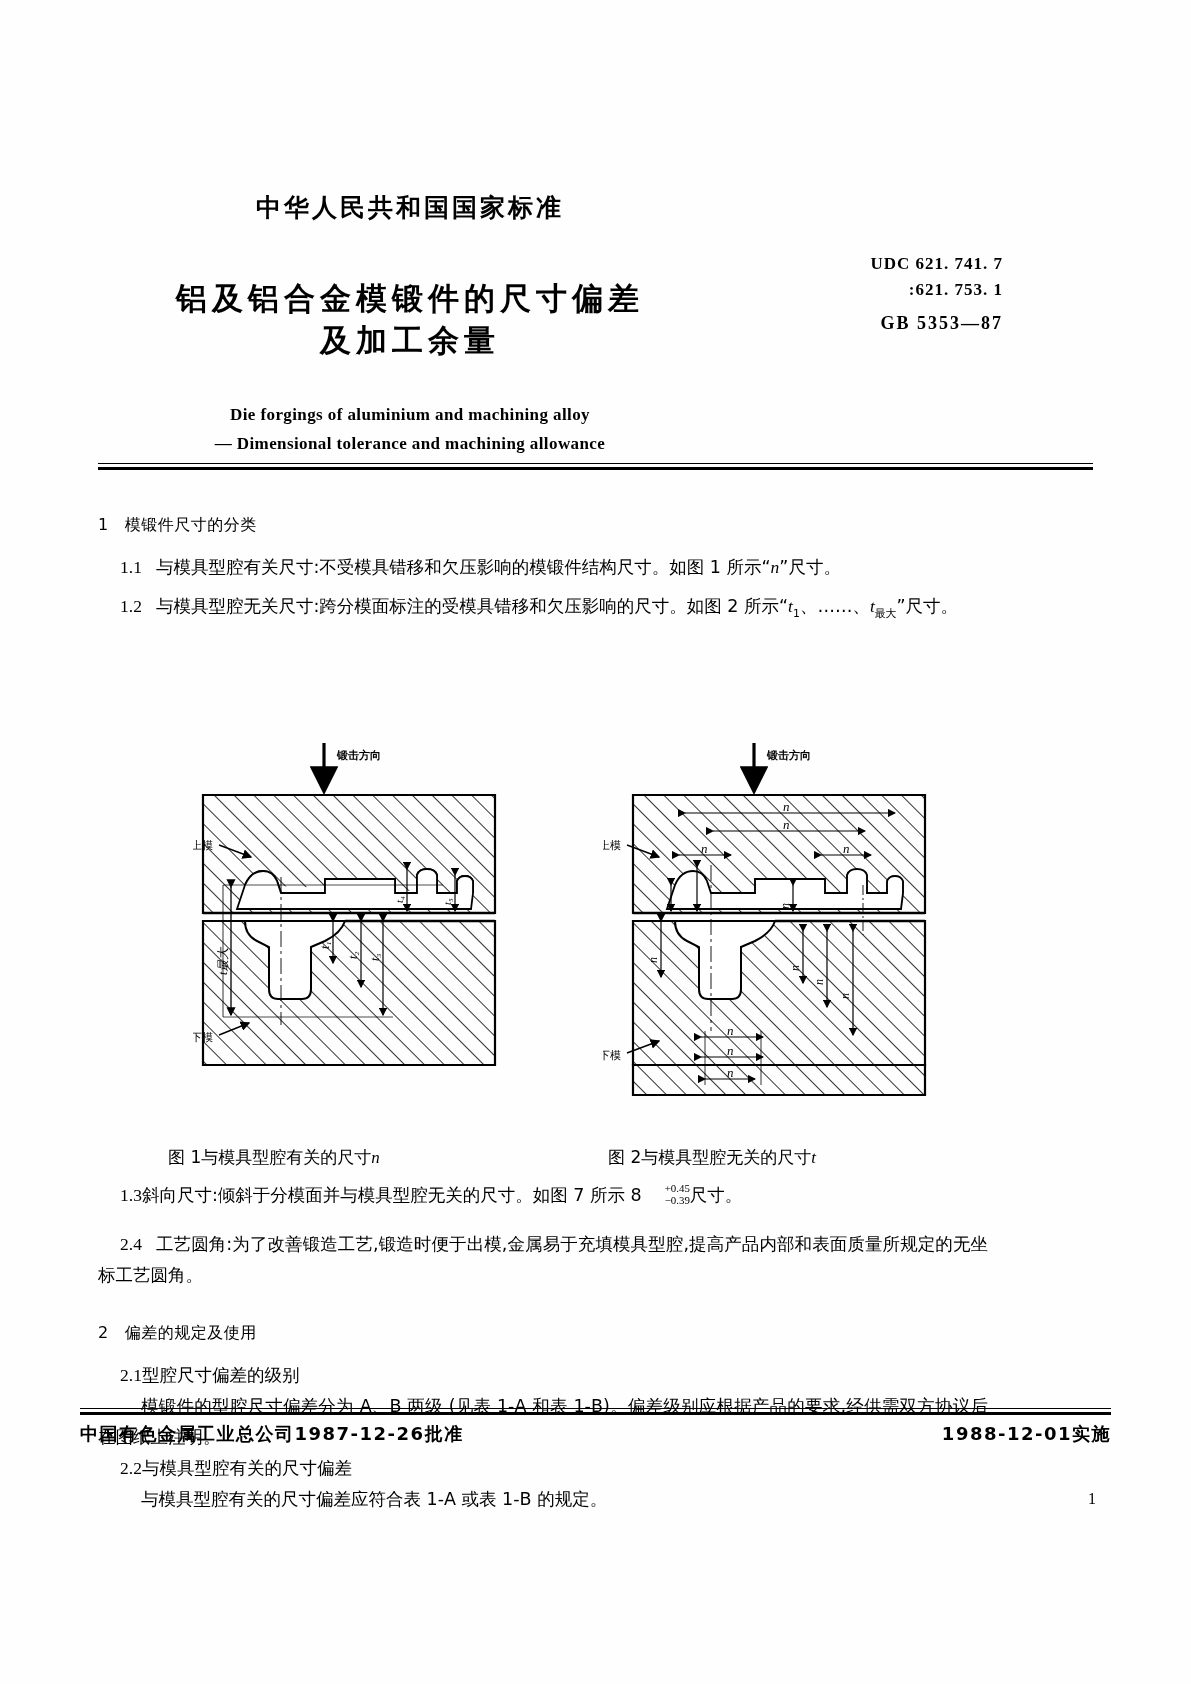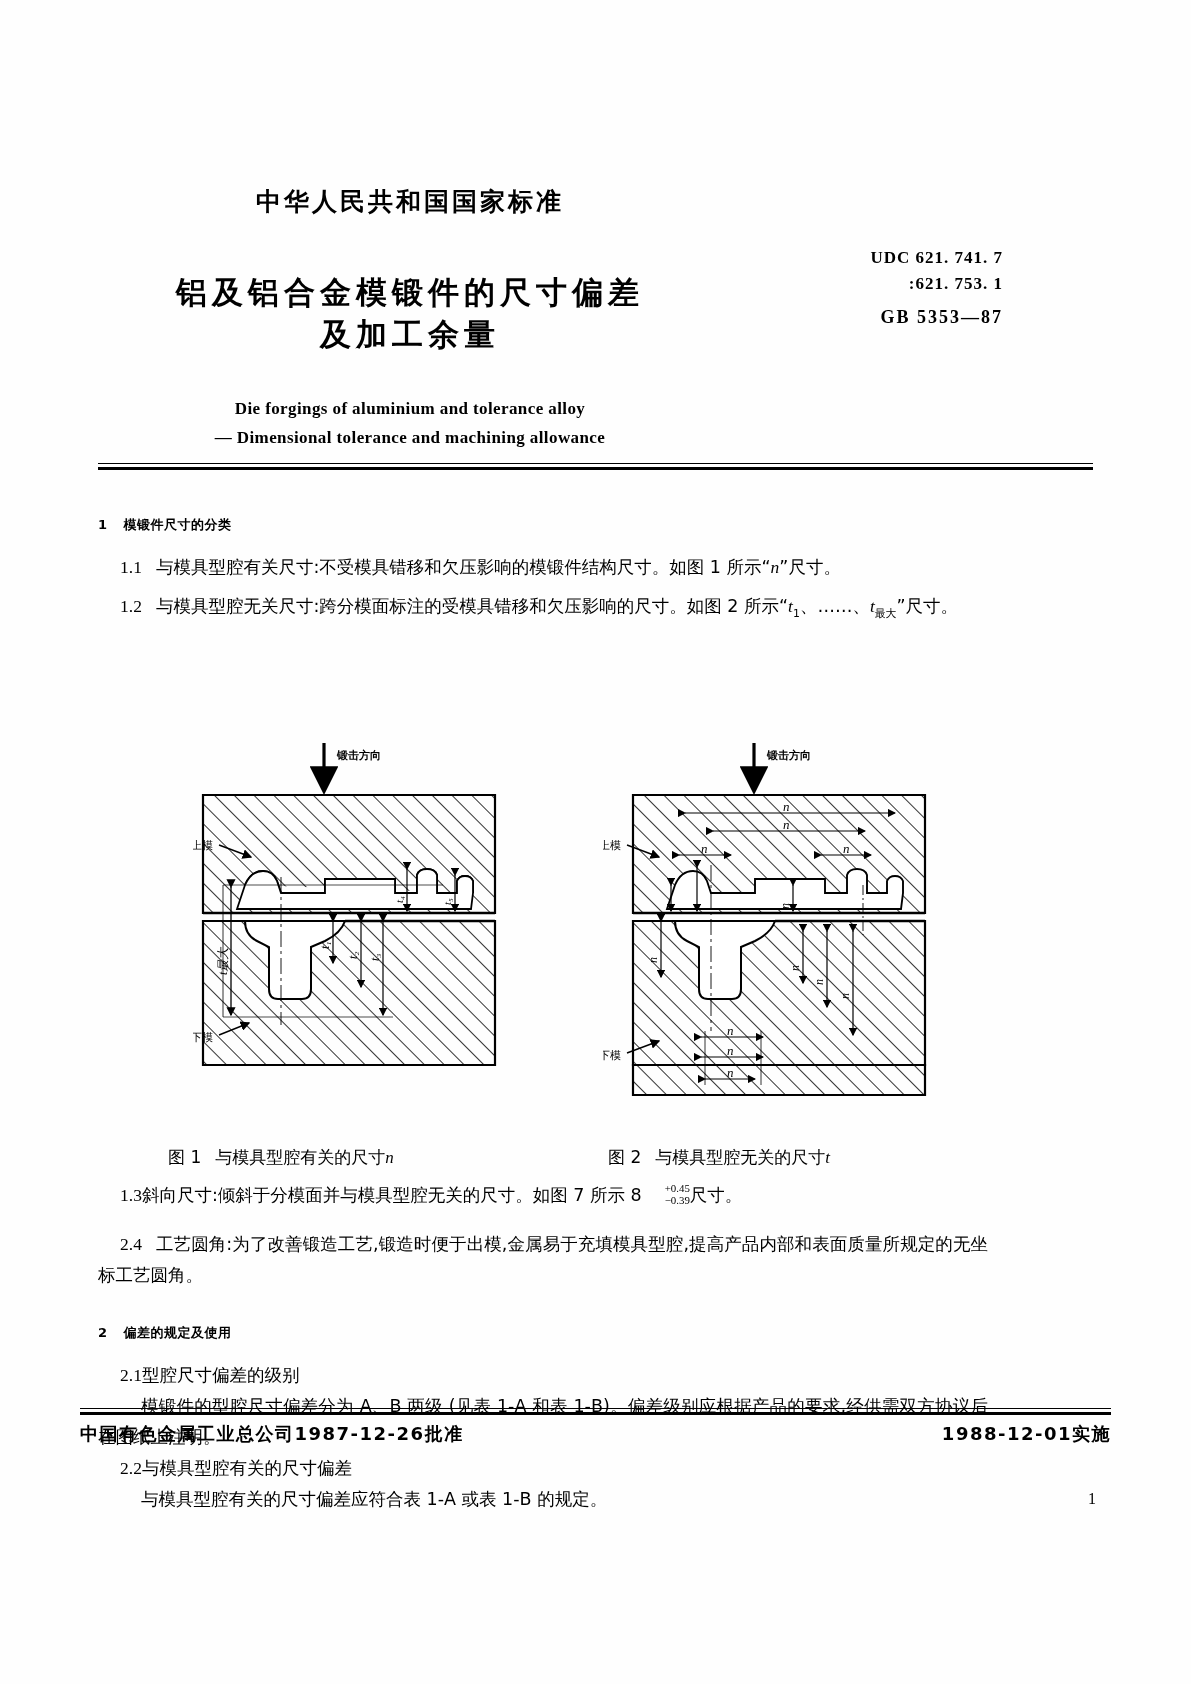--- a/index.html
+++ b/index.html
@@ -7,21 +7,21 @@
     width:1191px; height:1684px;
     background:#fefefe;
     font-family:"Liberation Serif", serif;
     color:#000;
     position:relative;
     overflow:hidden;
   }
   .page { position:absolute; inset:0; }
 
   
-  .std-header { position:absolute; left:0; right:0; top:185px; }
+  .std-header { position:absolute; left:0; right:0; top:191px; }
   .std-org {
     text-align:center; width:700px; margin-left:0; padding-left:60px;
     font-family:"DejaVu Sans", sans-serif;
     font-weight:bold; font-size:25px; letter-spacing:3px;
   }
   .main-title {
     width:700px; padding-left:60px; text-align:center;
     font-family:"DejaVu Sans", sans-serif;
     font-weight:bold; font-size:31px; letter-spacing:5px;
     margin-top:54px; line-height:1.35;
@@ -55,21 +55,21 @@
   
   .body-area {
     position:absolute; left:98px; top:487px; width:890px;
     font-family:"DejaVu Sans", sans-serif;
     font-size:17.5px; line-height:31px; text-align:justify;
   }
   .p { margin:0; }
   .indent2 { text-indent:43px; }
   .indent1 { text-indent:22px; }
   .sec-head {
-    font-weight:bold; font-size:13px; margin-top:22px; margin-bottom:12px;
+    font-weight:normal; font-size:16px; margin-top:22px; margin-bottom:12px;
     letter-spacing:0.5px;
   }
   .sec-head .num { margin-right:16px; }
   .sub { margin-top:8px; }
   .sub .num { margin-right:14px; }
   .it { font-family:"Liberation Serif", serif; font-style:italic; }
   .num-lat { font-family:"Liberation Serif", serif; }
   sub { font-size:0.62em; }
   .frac {
     display:inline-block; vertical-align:-0.25em;
@@ -81,21 +81,21 @@
   
   .figures { position:absolute; left:98px; top:735px; width:990px; height:415px; }
   .fig { position:absolute; top:0; }
   .fig-left { left:95px; }
   .fig-right { left:505px; }
   .fig-captions {
     position:absolute; left:98px; top:1146px; width:890px;
     font-family:"DejaVu Sans", sans-serif; font-size:17px;
   }
   .cap { position:absolute; white-space:nowrap; }
-  .cap .cn { margin-left:14px; }
+  .cap .cn { }
   .cap-left { left:70px; }
   .cap-right { left:510px; }
 
   
   .footer-rule-thin { position:absolute; left:80px; right:80px; top:1408px; height:1px; background:#000; }
   .footer-rule-thick { position:absolute; left:80px; right:80px; top:1412px; height:3px; background:#000; }
   .footer {
     position:absolute; left:80px; right:80px; top:1422px;
     font-family:"DejaVu Sans", sans-serif;
     font-weight:bold; font-size:18px; letter-spacing:1.5px;
@@ -119,21 +119,21 @@
       <span class="title-l2">及加工余量</span>
     </div>
 
     <div class="udc-block">
       <div>UDC 621. 741. 7</div>
       <div>:621. 753. 1</div>
     </div>
     <div class="gb-no">GB 5353—87</div>
 
     <div class="en-title">
-      <div>Die forgings of aluminium and tolerance alloy</div>
+      <div>Die forgings of aluminium and machining alloy</div>
       <div>— Dimensional tolerance and machining allowance</div>
     </div>
   </div>
 
   <div class="rule-thin"></div>
   <div class="rule-thick"></div>
 
   <div class="body-area">
 
 

